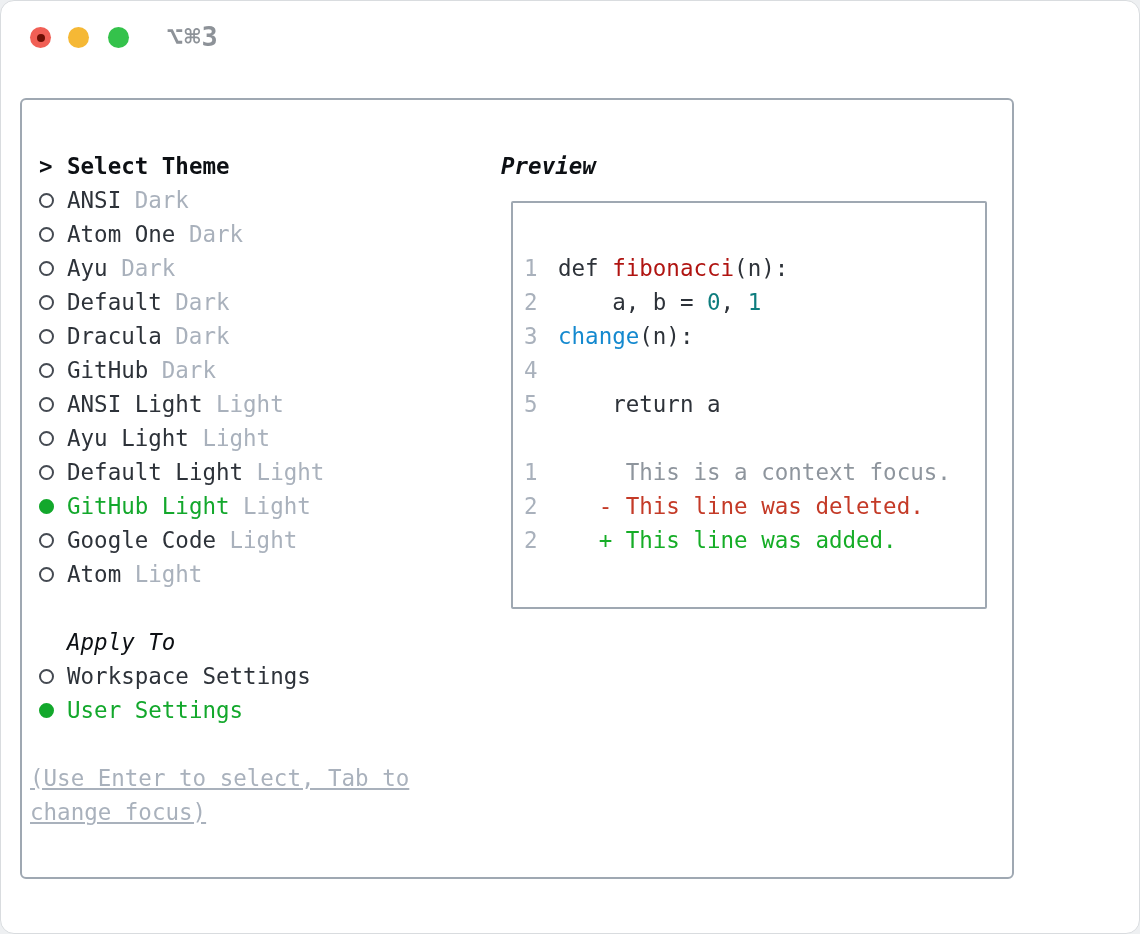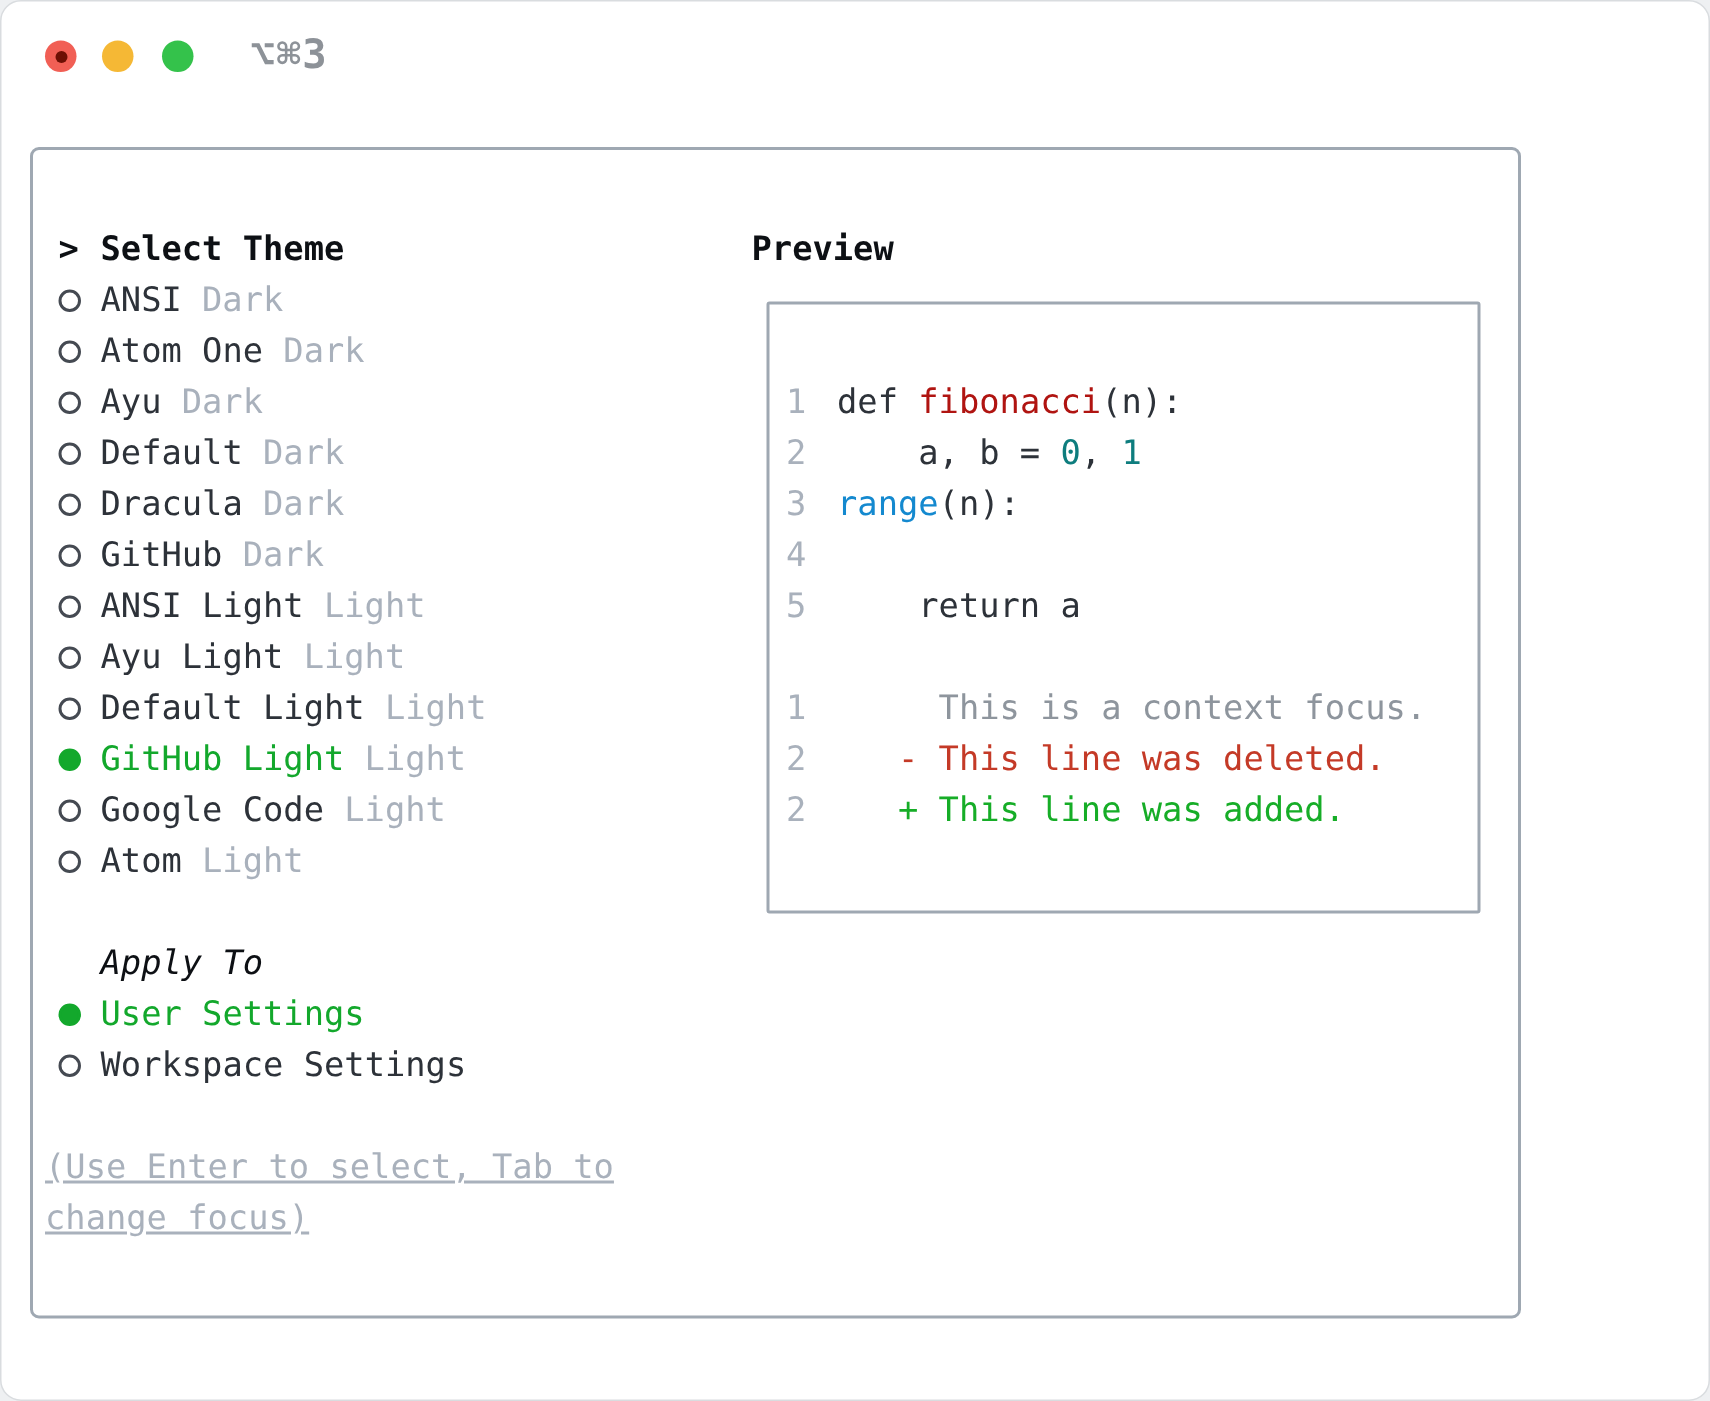--- a/index.html
+++ b/index.html
@@ -39,21 +39,21 @@
   .item-name.sel { color:var(--accent); }
   .item-variant { color:var(--muted); margin-left:13.5px; }
 
   .select-header { position:absolute; left:17px; top:49px; }
   .theme-list    { position:absolute; left:17px; top:83px; }
   .apply-header  { position:absolute; left:17px; top:525px; padding-left:28px; }
   .apply-options { position:absolute; left:17px; top:559px; }
   .hint { position:absolute; left:8px; top:661px; width:412px;
           font-size:22.5px; line-height:34px; color:var(--muted);text-decoration:underline; }
 
-  .preview-header { position:absolute; left:479px; top:49px; }
+  .preview-header { position:absolute; left:479px; top:49px;font-style:italic; }
   .preview-box { position:absolute; left:489px; top:101px; width:476px; height:408px;
                  border:2px solid var(--border); border-radius:2px; background:#fff; overflow:hidden; }
   .preview-code { margin-top:48px; }
   .code-line { display:flex; align-items:center; height:34px; padding-left:11px;
                font-size:22.5px; }
   .code-line span { white-space:pre; }
   .ln { width:34px; flex:0 0 34px; color:var(--ln); }
   .c-default { color:var(--text); }
   .c-func    { color:var(--func); }
   .c-num     { color:var(--numlit); }
@@ -143,26 +143,26 @@
           <span class="item-variant">Light</span>
         </div>
       </div>
 
     <div class="row apply-header">
       <span class="plain-header">Apply To</span>
     </div>
 
     <div class="apply-options">
         <div class="row">
+          <span class="marker"><span class="circle"></span></span>
+          <span class="item-name">Workspace Settings</span>
+        </div>
+        <div class="row">
           <span class="marker"><span class="circle sel"></span></span>
           <span class="item-name sel">User Settings</span>
-        </div>
-        <div class="row">
-          <span class="marker"><span class="circle"></span></span>
-          <span class="item-name">Workspace Settings</span>
         </div>
       </div>
 
     <div class="hint">(Use Enter to select, Tab to change focus)</div>
 
     <div class="row preview-header">
       <span class="section-header">Preview</span>
     </div>
 
     <div class="preview-box">
@@ -175,21 +175,21 @@
           </div>
           <div class="code-line">
             <span class="ln">2</span>
             <span class="seg c-default">    a, b = </span>
             <span class="seg c-num">0</span>
             <span class="seg c-default">, </span>
             <span class="seg c-num">1</span>
           </div>
           <div class="code-line">
             <span class="ln">3</span>
-            <span class="seg c-builtin">range</span>
+            <span class="seg c-builtin">change</span>
             <span class="seg c-default">(n):</span>
           </div>
           <div class="code-line">
             <span class="ln">4</span>
           </div>
           <div class="code-line">
             <span class="ln">5</span>
             <span class="seg c-default">    return a</span>
           </div>
           <div class="code-line">

